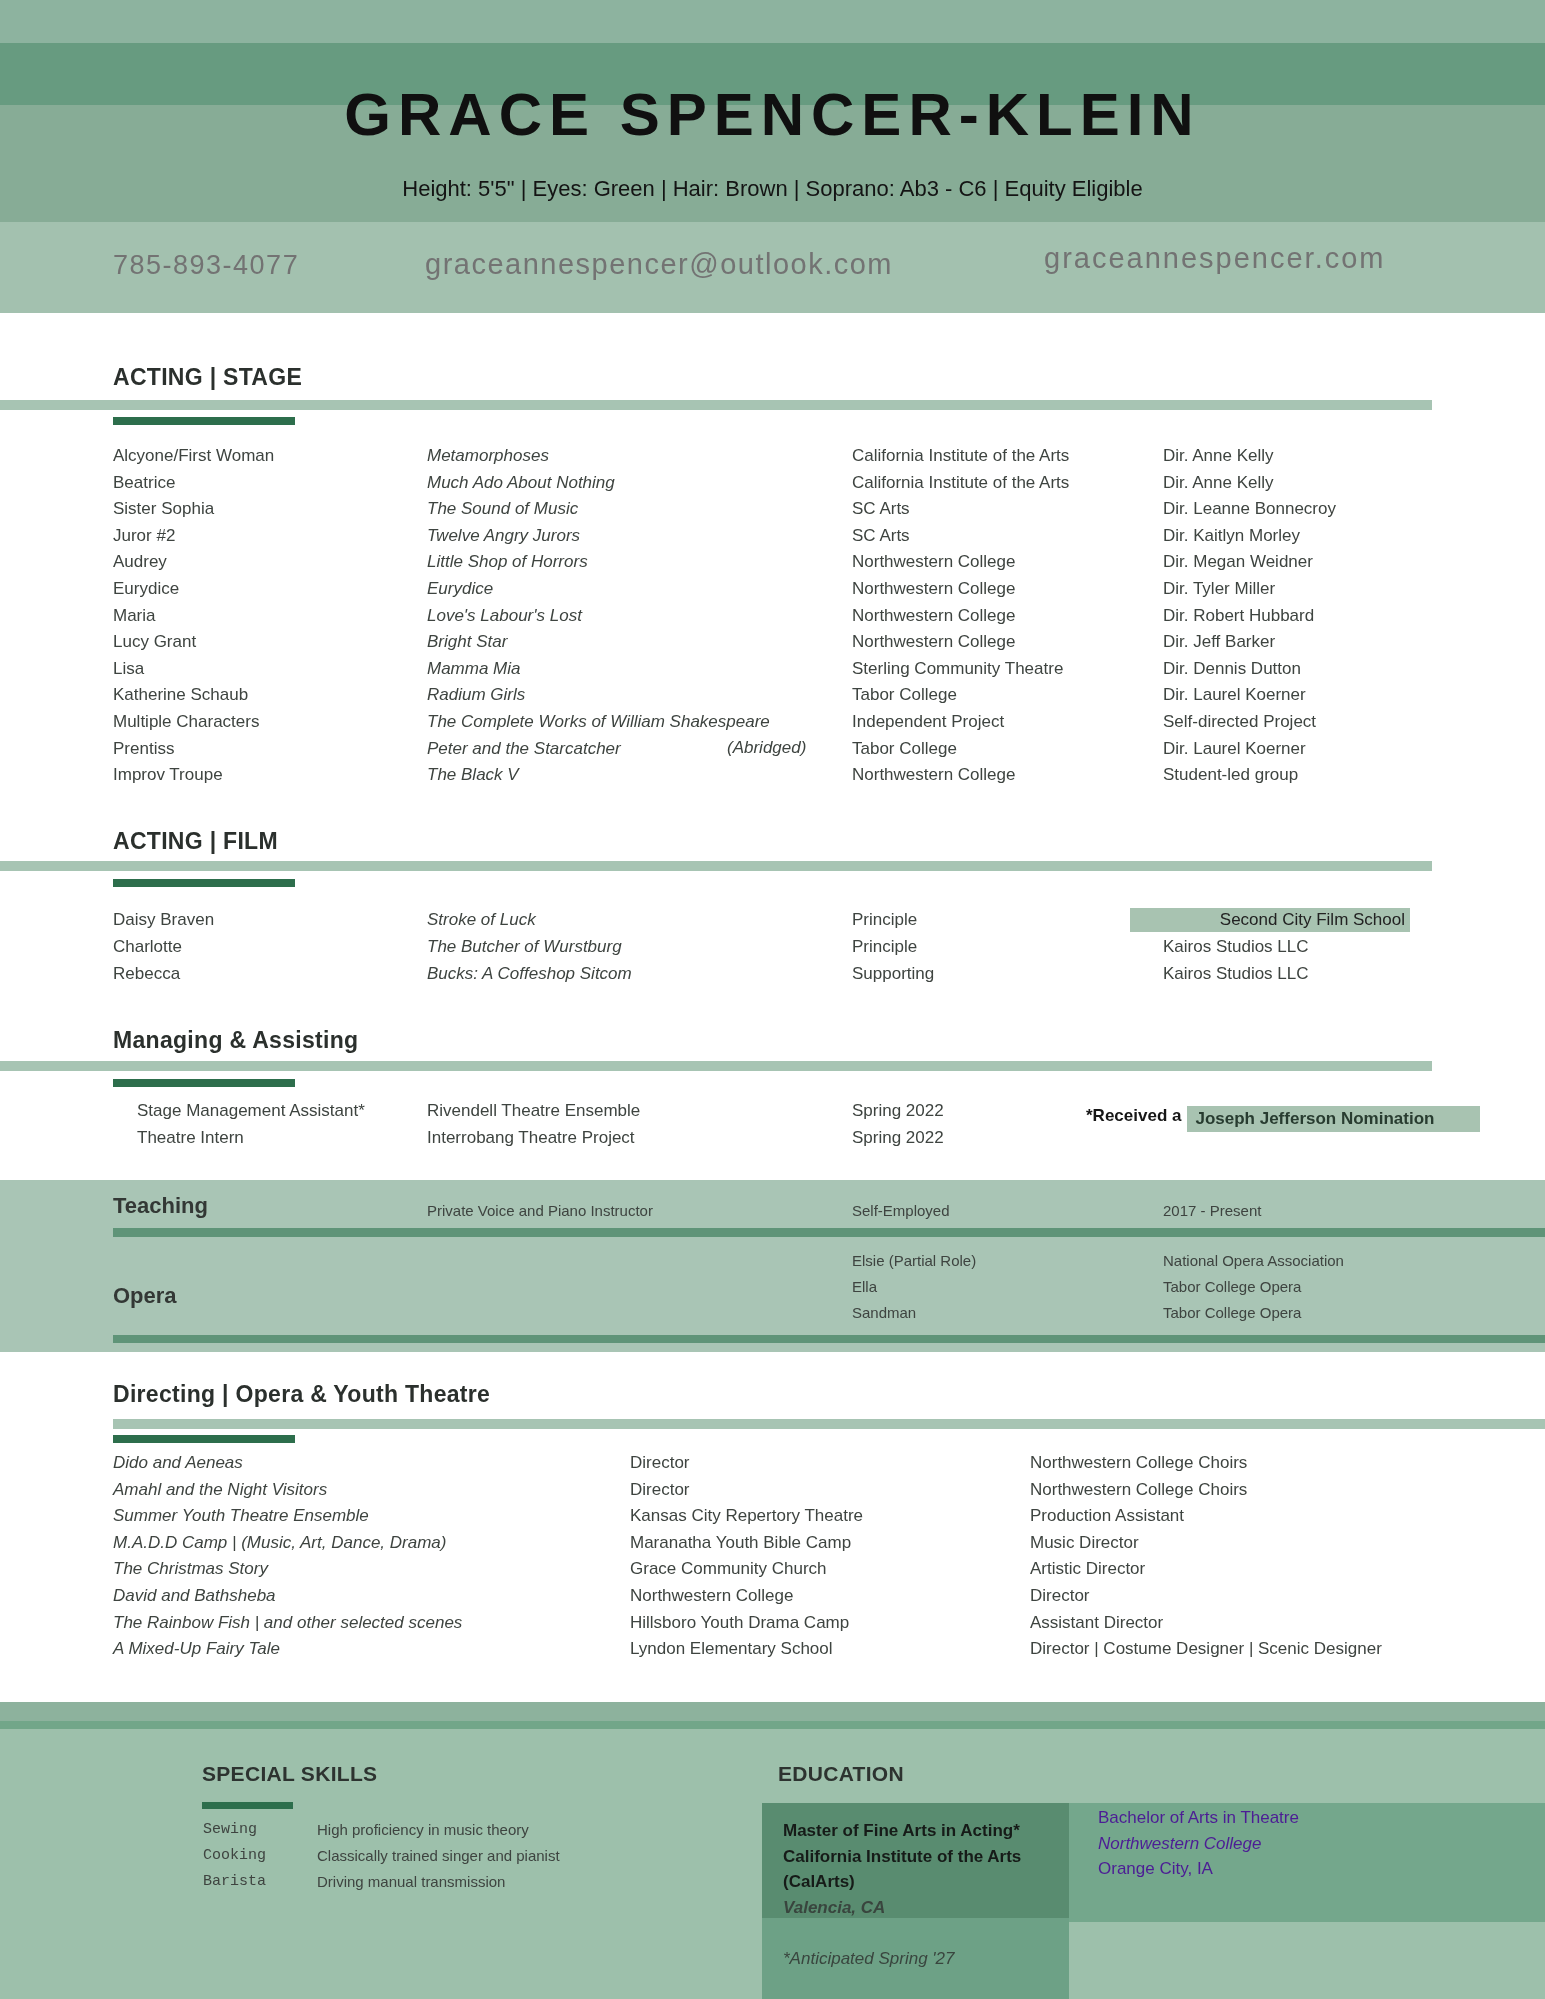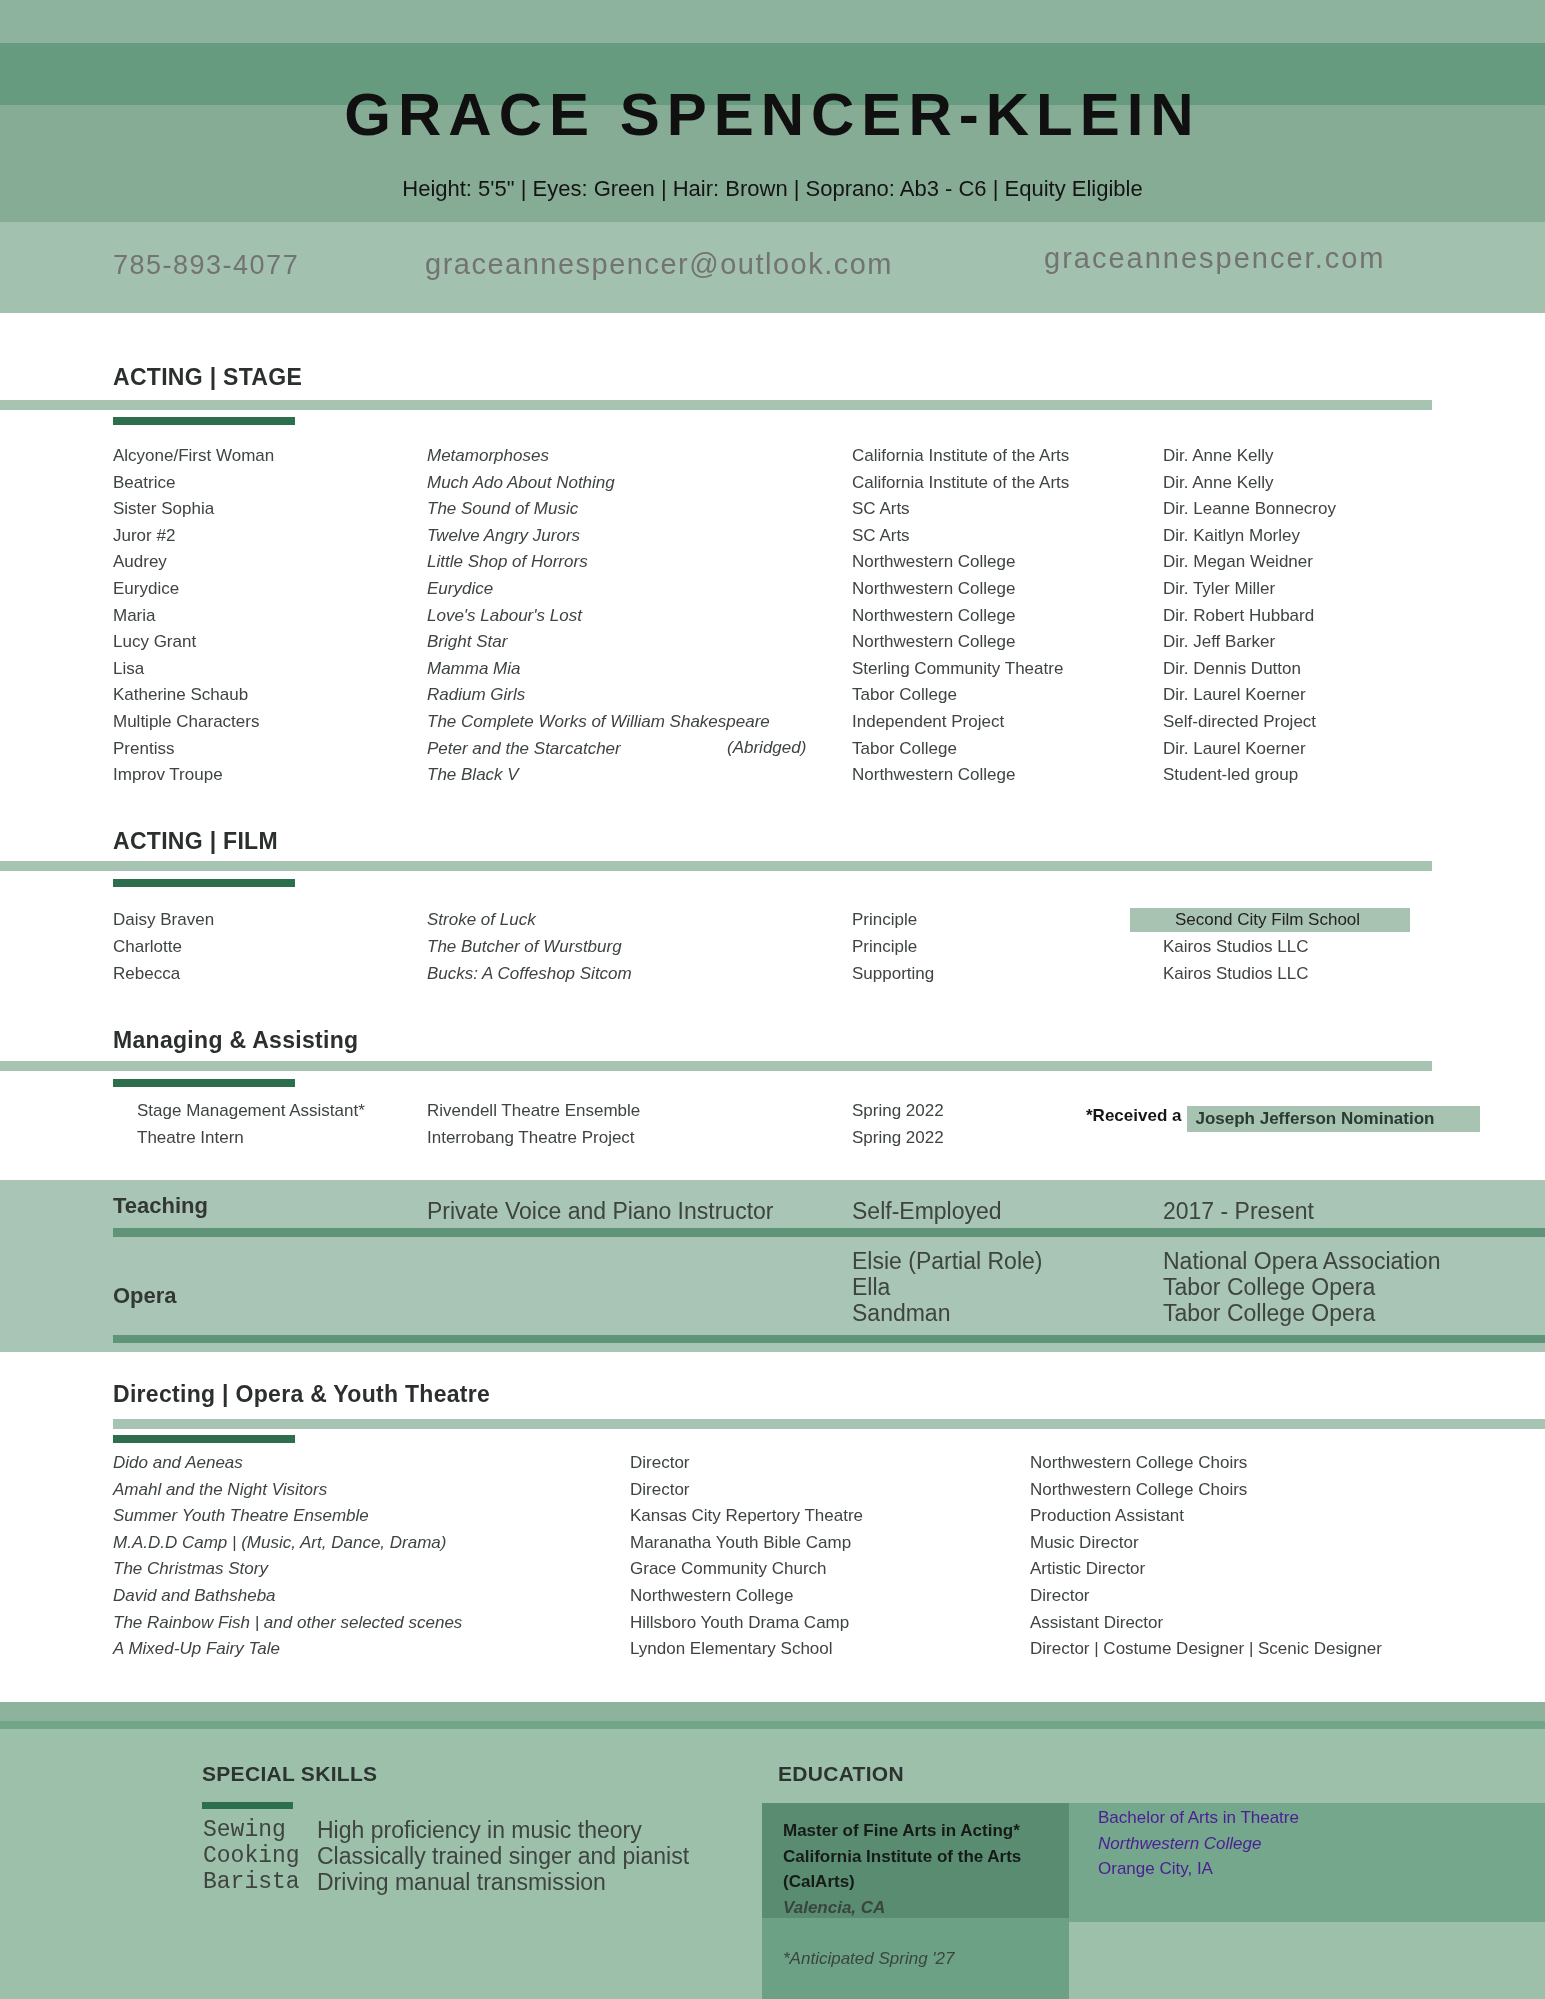--- a/index.html
+++ b/index.html
@@ -9,21 +9,21 @@
   .band{position:absolute;left:0;width:1545px;}
   .name{font-weight:700;font-size:60px;letter-spacing:7px;color:#101010;text-align:center;width:1545px;}
   .stats{font-size:22px;color:#141414;text-align:center;width:1545px;}
   .contact{color:#737373;}
   .sec-head{font-weight:700;font-size:23px;color:#2b302d;letter-spacing:.3px;white-space:nowrap;}
   .lightbar{position:absolute;height:10px;background:#a7c4b3;}
   .darkbar{position:absolute;height:8px;background:#2d6e4c;width:182px;}
   .divbar{position:absolute;height:9px;background:#5f9478;}
   .col{position:absolute;}
   .cell{font-size:17px;line-height:26.6px;white-space:nowrap;}
-  .cell26{font-size:23px;line-height:26px;white-space:nowrap;}
+  .cell26{font-size:15px;line-height:26px;white-space:nowrap;}
   .cell27{font-size:17px;line-height:27px;white-space:nowrap;}
   .it{font-style:italic;}
   .hl{background:#a8c3b1;}
   .bold{font-weight:700;}
   .label-dark{font-weight:700;font-size:22px;color:#333835;}
   .bot-head{font-weight:700;font-size:21px;color:#2d3330;letter-spacing:.3px;}
   .edu-line{font-size:17px;line-height:25.5px;white-space:nowrap;}
 </style>
 </head>
 <body>
@@ -120,21 +120,21 @@
   <div class="col it" style="left:427px;top:906px;">
     <div class="cell27">Stroke of Luck</div>
     <div class="cell27">The Butcher of Wurstburg</div>
     <div class="cell27">Bucks: A Coffeshop Sitcom</div>
   </div>
   <div class="col" style="left:852px;top:906px;">
     <div class="cell27">Principle</div>
     <div class="cell27">Principle</div>
     <div class="cell27">Supporting</div>
   </div>
-  <div class="abs hl" style="left:1130px;top:908px;width:280px;height:24px;text-align:center;">
+  <div class="abs hl" style="left:1130px;top:908px;width:280px;height:24px;text-align:right;">
     <span class="cell27" style="line-height:24px;padding-right:5px;color:#222;">Second City Film School</span>
   </div>
   <div class="col" style="left:1163px;top:933px;">
     <div class="cell27">Kairos Studios LLC</div>
     <div class="cell27">Kairos Studios LLC</div>
   </div>
 
   <div class="abs sec-head" style="left:113px;top:1027px;">Managing &amp; Assisting</div>
   <div class="lightbar" style="left:0;top:1061px;width:1432px;"></div>
   <div class="darkbar" style="left:113px;top:1079px;"></div>

